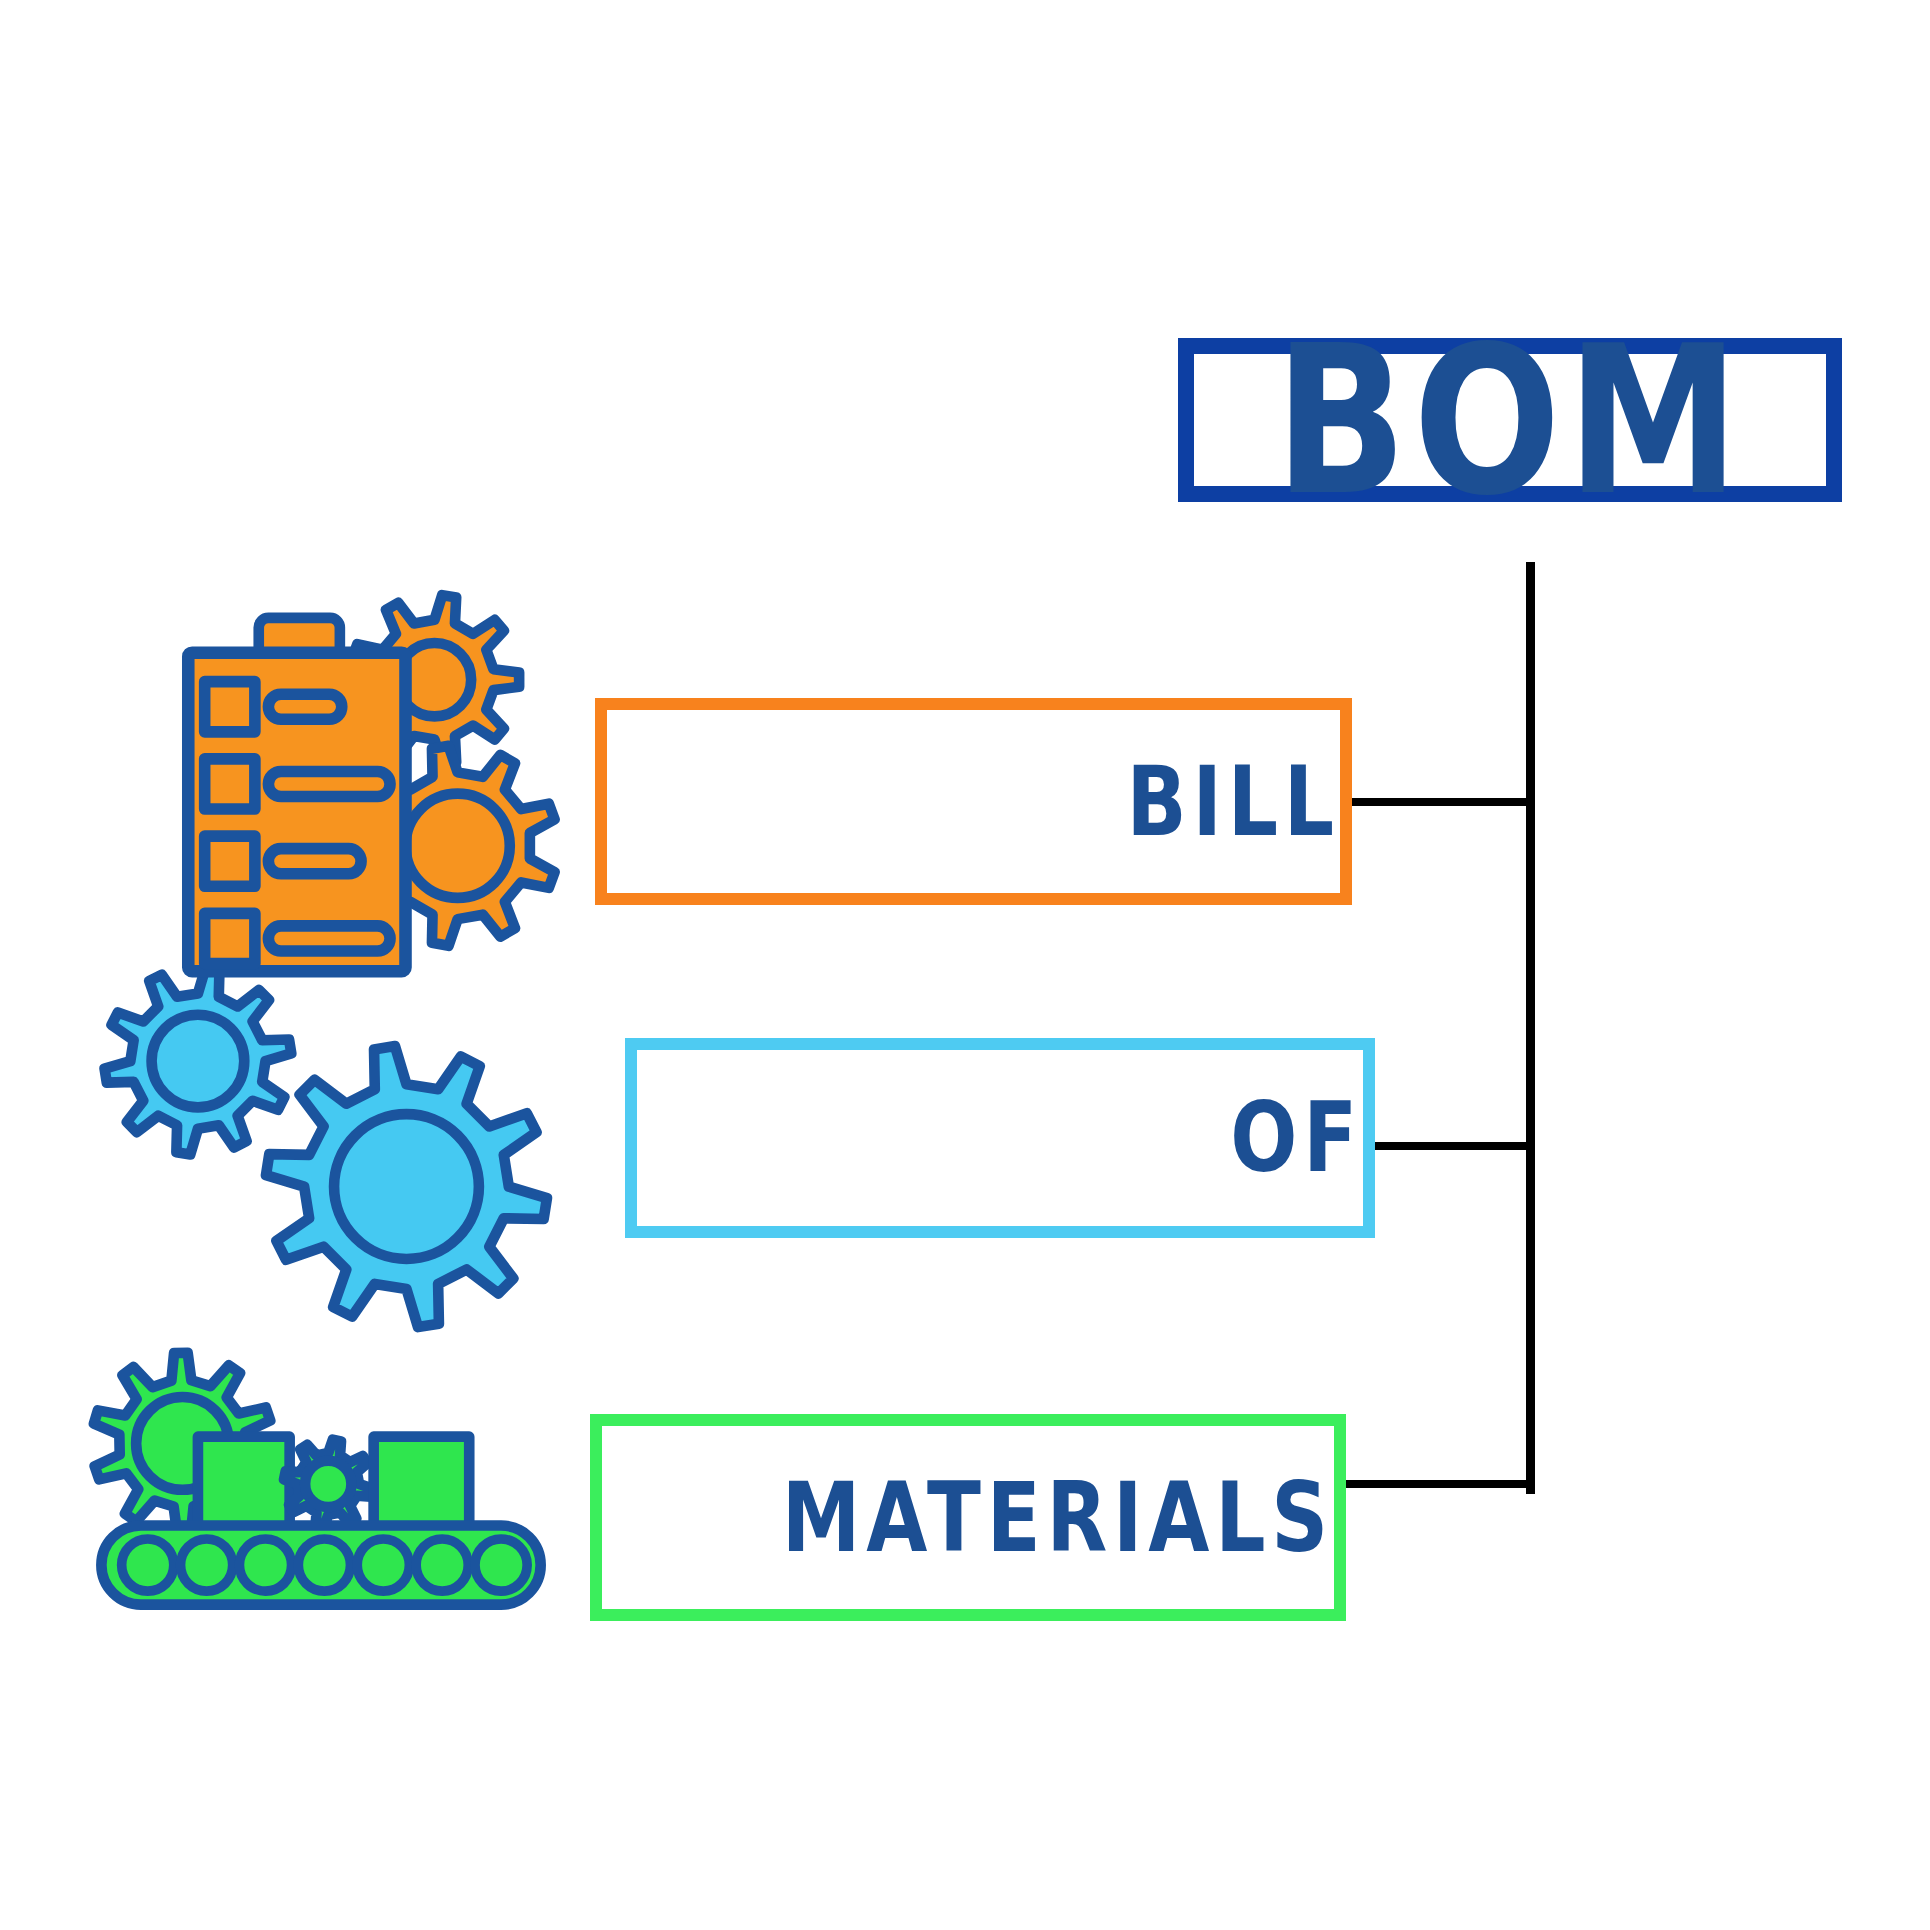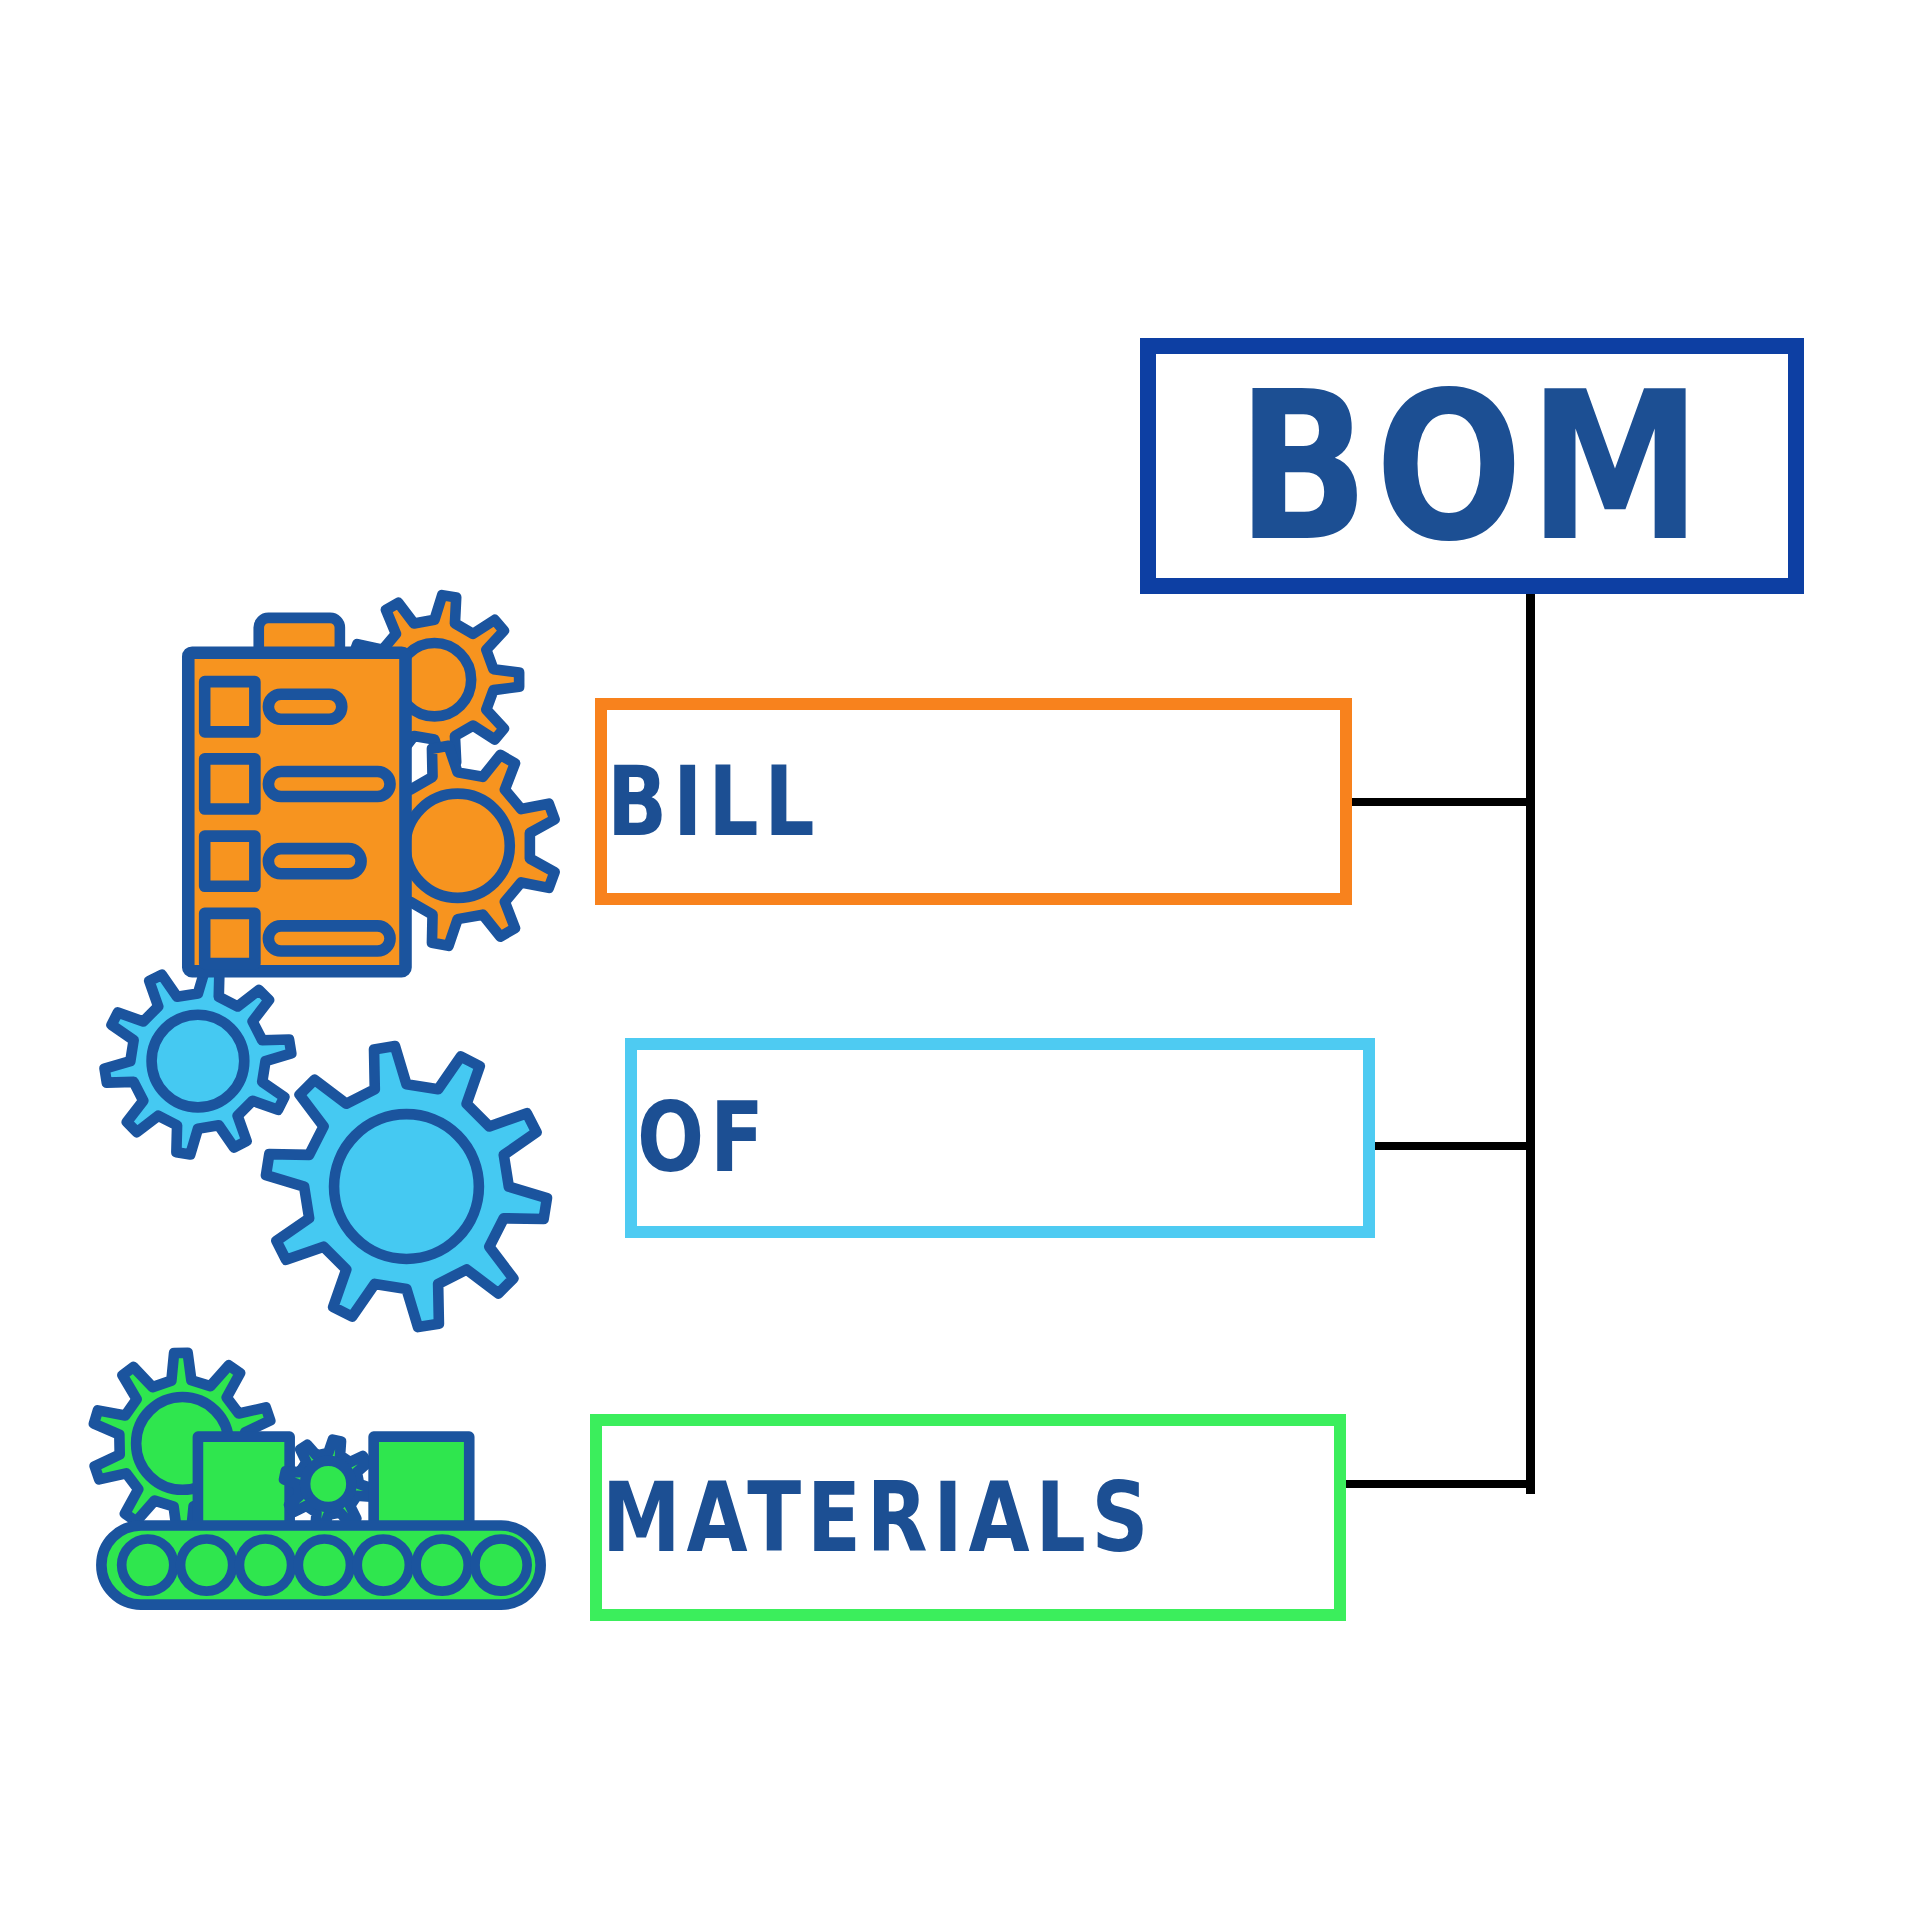--- a/index.html
+++ b/index.html
@@ -6,34 +6,34 @@
   .canvas{
     position:relative;
     width:1930px;height:1930px;
     background:#ffffff;
     font-family:"DejaVu Sans","Liberation Sans",sans-serif;
     overflow:hidden;
   }
   .icon-layer{position:absolute;left:0;top:0;}
   .term-box{
     position:absolute;
-    display:flex;align-items:center;justify-content:flex-start;
+    display:flex;align-items:center;justify-content:flex-end;
     background:#ffffff;
     box-sizing:border-box;
   }
   .term-label{
     font-weight:bold;
     color:#1c4f93;
     letter-spacing:5.8px;
     transform:scaleY(1.22);
     white-space:nowrap;
   }
   .acronym-box{
     position:absolute;
-    left:1140px;top:338px;width:664px;height:256px;
+    left:1178px;top:338px;width:664px;height:164px;
     border:16.4px solid #0d3fa3;
     display:flex;align-items:center;justify-content:center;
     background:#ffffff;box-sizing:border-box;
   }
   .acronym-label{
     font-weight:bold;
     font-size:174px;
     color:#1c4f93;
     letter-spacing:5.8px;
     transform:scaleY(1.18);

